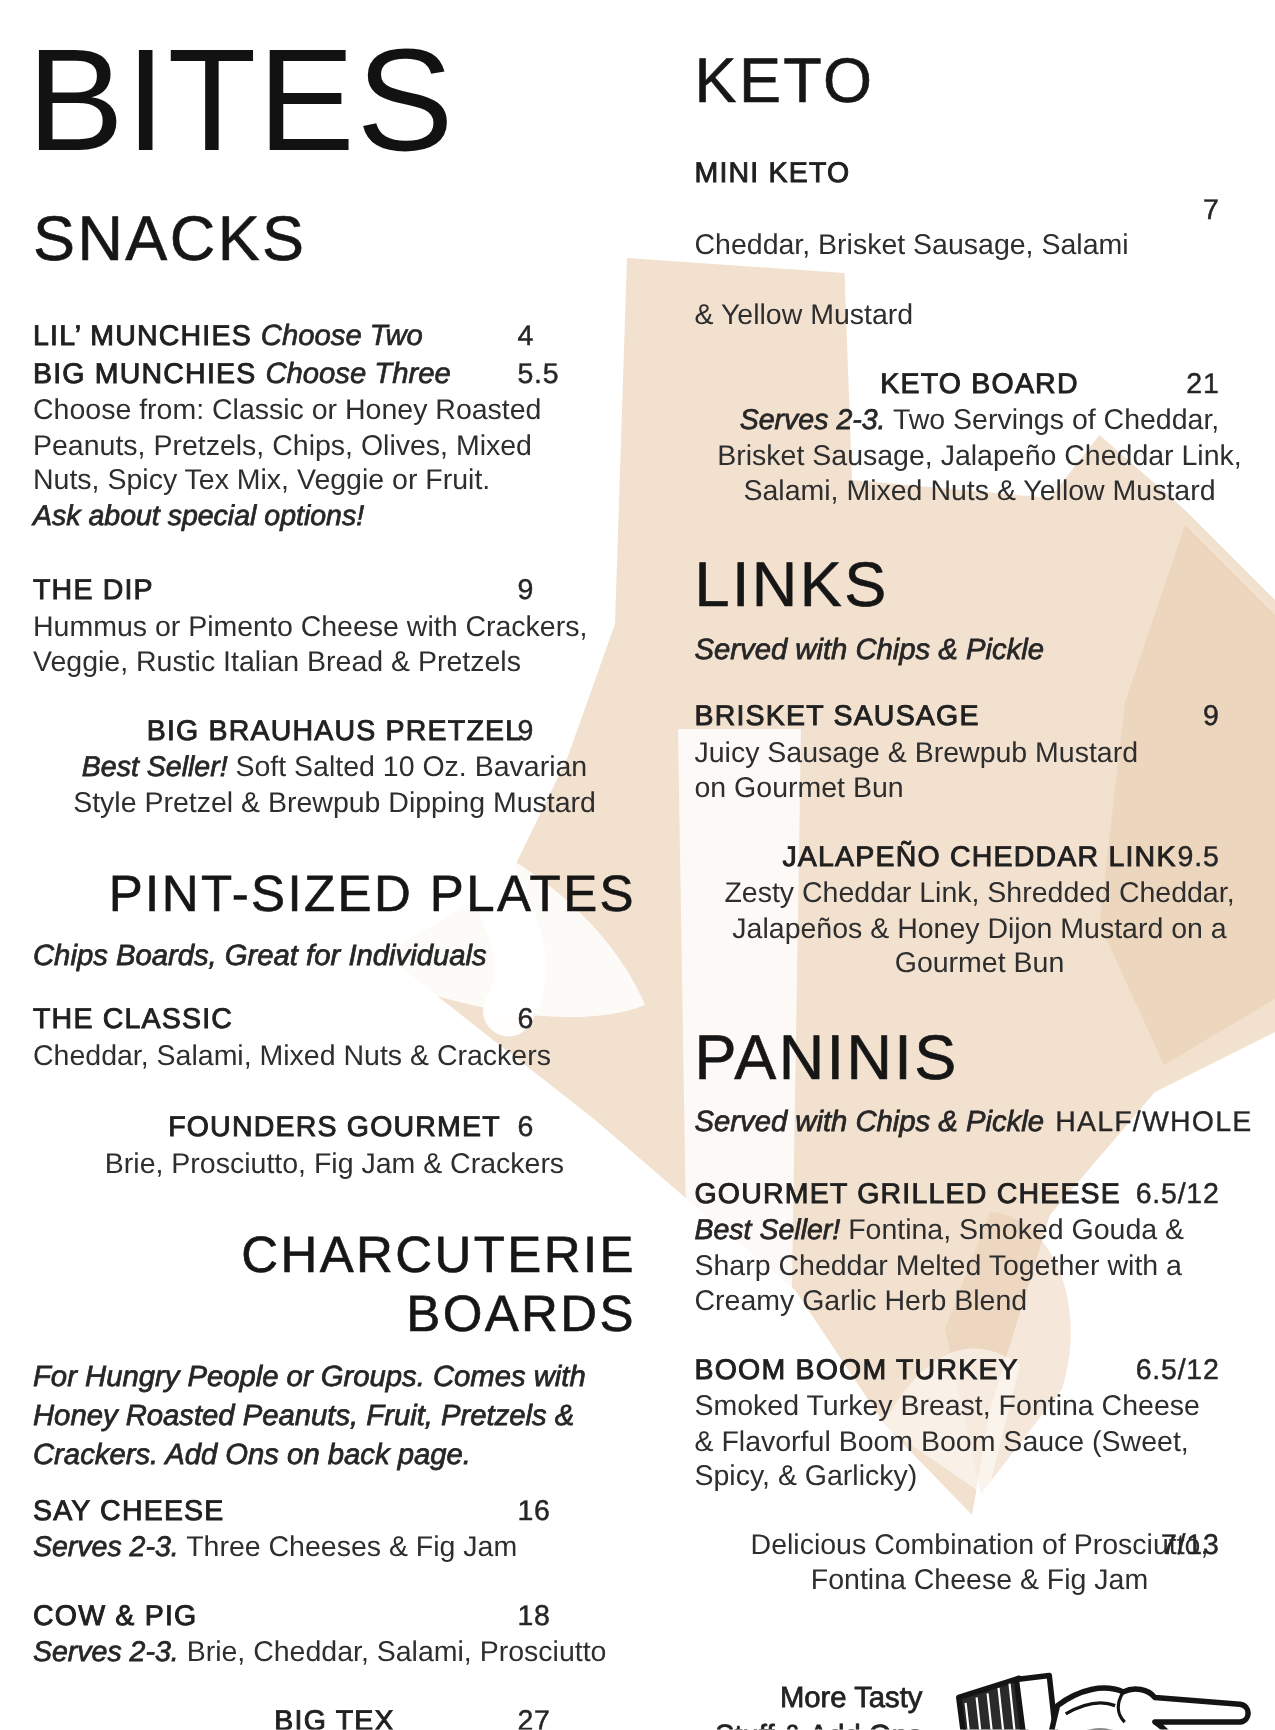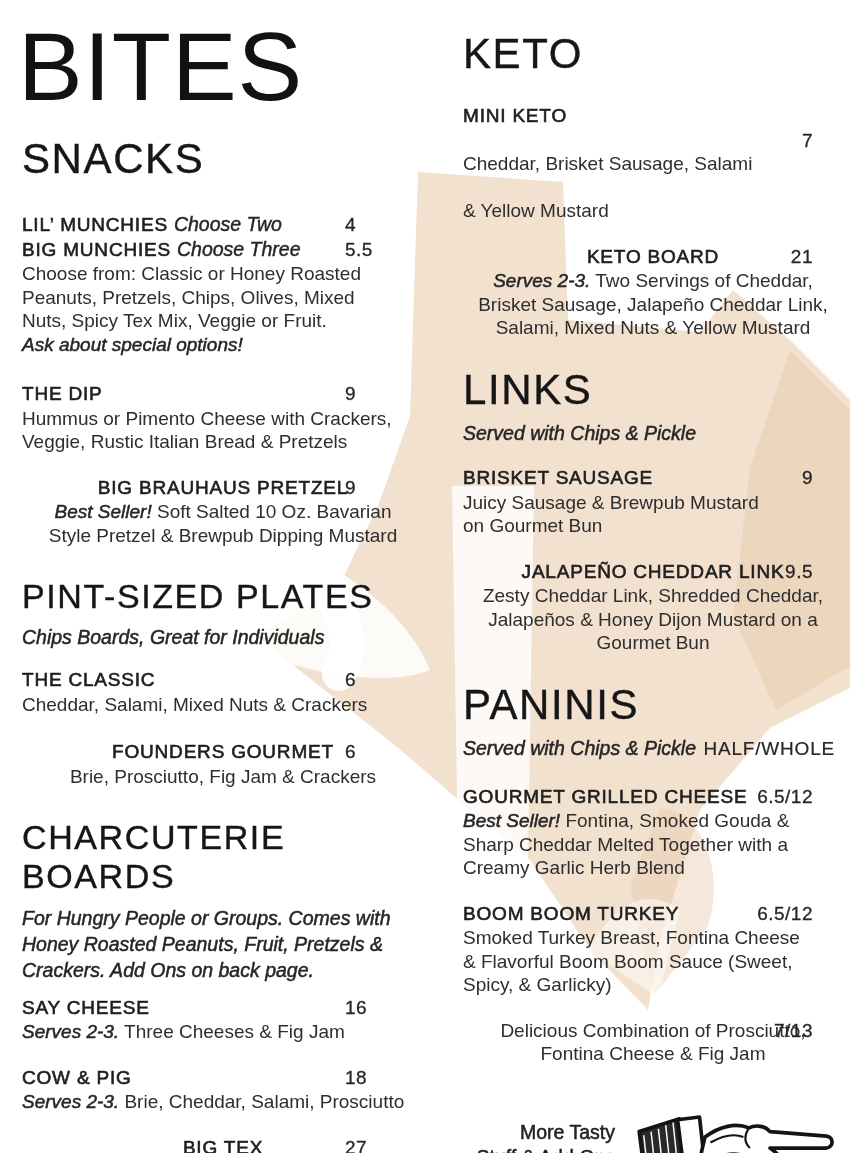--- a/index.html
+++ b/index.html
@@ -63,21 +63,21 @@
   }
   .hand-icon{flex:0 0 auto;}
 
   
   .mb30{margin-bottom:30px;}
   .mb26{margin-bottom:26px;}
   .mb24{margin-bottom:24px;}
   .mb20{margin-bottom:20px;}
   .mb18{margin-bottom:18px;}
   .mb13{margin-bottom:13px;}
-  .mb8{margin-bottom:8px;}
+  .mb8{margin-bottom:8px;text-align:right;}
   .mb6{margin-bottom:6px;}
   .mt26{margin-top:26px;}
   .mt30{margin-top:30px;}
   .mb0{margin-bottom:0;text-align:center;}
 </style>
 </head>
 <body>
 
 <svg class="watermark" width="622" height="848" viewBox="0 0 622 848">
   <path d="M190,4 L335,14 L340,152 L472,164 L505,122 L562,172 L622,232 L622,520 L542,560 L472,642 L432,772 L420,842 L362,782 L302,692 L240,640 L168,578 L94,520 L28,468 L110,420 L150,338 L182,248 Z" fill="#f2e1cf"></path>

